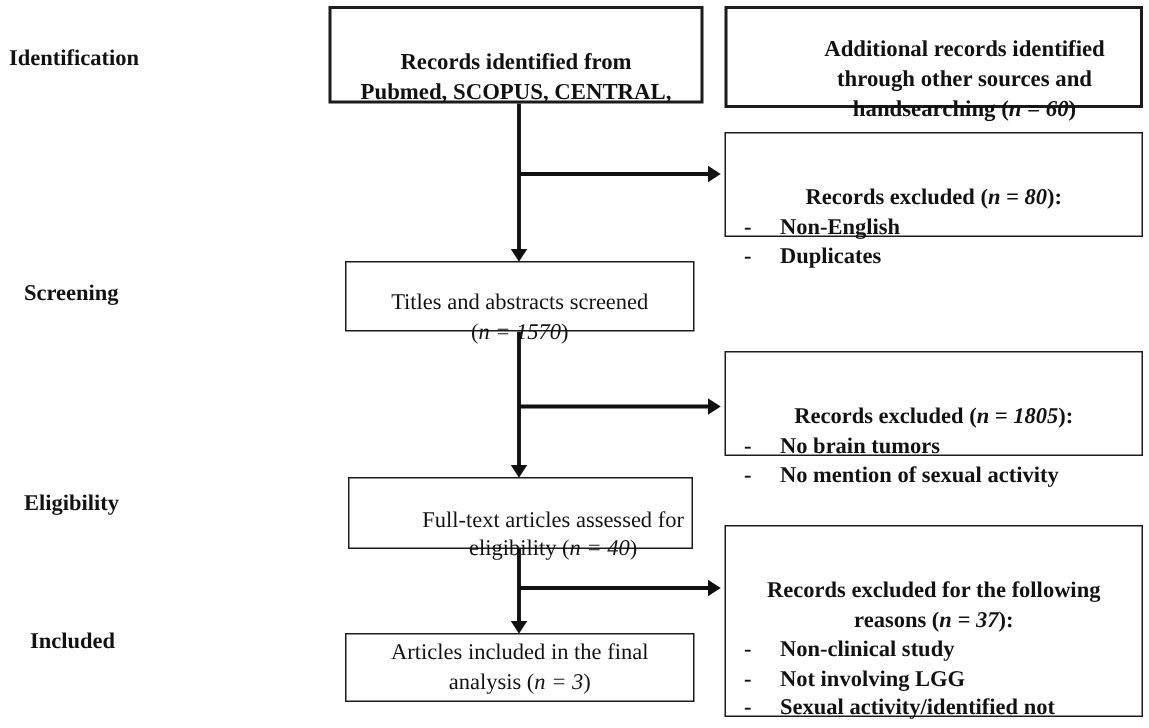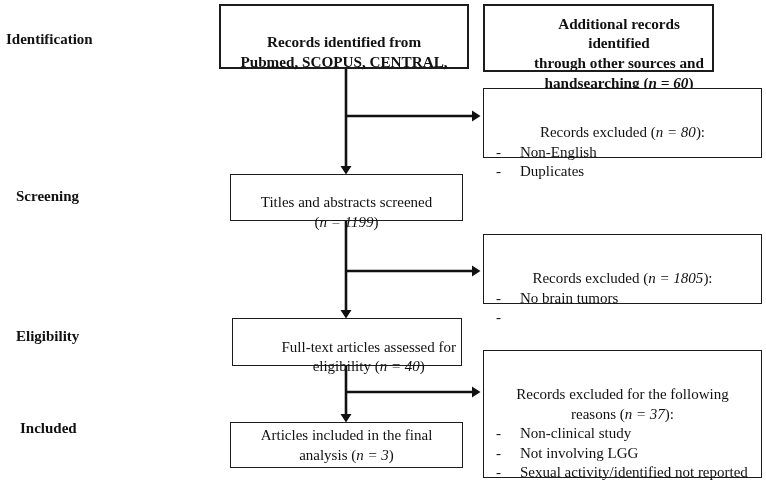--- a/index.html
+++ b/index.html
@@ -36,28 +36,28 @@
     font-size: 15px;
     line-height: 1.3;
     padding: 2px 5px;
   }
   .box .heading { text-align: center; margin-top: 30px; }
   .box.bold {
     font-weight: bold;
     border-width: 2px;
     font-size: 15.2px;
   }
-  .box.excl { justify-content: flex-start; padding: 4px 8px 3px 8px; }
+  .box.excl { justify-content: flex-start; padding: 4px 8px 3px 8px; font-weight: bold; }
   .item { display: flex; text-align: left; }
   .item-dash { flex: 0 0 24px; padding-left: 4px; }
   .item-text { flex: 1; }
   em { font-style: italic; font-weight: inherit; }
 
   #box0 { left: 219px; top: 4px;   width: 250px; height: 65px; }
-  #box1 { left: 483px; top: 4px;   width: 231px; height: 68px; padding-left: 46px; }
+  #box1 { left: 483px; top: 4px;   width: 279px; height: 68px; padding-left: 46px; }
   #box2 { left: 483px; top: 88px;  width: 279px; height: 70px; }
   #box3 { left: 230px; top: 174px; width: 233px; height: 47px; }
   #box4 { left: 483px; top: 234px; width: 279px; height: 70px; }
   #box5 { left: 232px; top: 318px; width: 230px; height: 48px; align-items: flex-end; }
   #box6 { left: 483px; top: 350px; width: 279px; height: 128px; }
   #box7 { left: 230px; top: 422px; width: 233px; height: 46px; justify-content: flex-end; }
 </style>
 </head>
 <body>
 
@@ -119,33 +119,34 @@
         <span class="item-text">Non-English</span>
       </div>
       <div class="item">
         <span class="item-dash">-</span>
         <span class="item-text">Duplicates</span>
       </div>
     </div>
   <div id="box3" class="box">
       <div class="heading">
         <div>Titles and abstracts screened</div>
-        <div>(<em>n = 1199</em>)</div>
+        <div>(<em>n = 1570</em>)</div>
       </div>
     </div>
   <div id="box4" class="box excl">
       <div class="heading">
         <div>Records excluded (<em>n = 1805</em>):</div>
       </div>
       <div class="item">
         <span class="item-dash">-</span>
         <span class="item-text">No brain tumors</span>
       </div>
       <div class="item">
         <span class="item-dash">-</span>
+        <span class="item-text">No mention of sexual activity</span>
       </div>
     </div>
   <div id="box5" class="box">
       <div class="heading">
         <div>Full-text articles assessed for</div>
         <div>eligibility (<em>n = 40</em>)</div>
       </div>
     </div>
   <div id="box6" class="box excl">
       <div class="heading">

